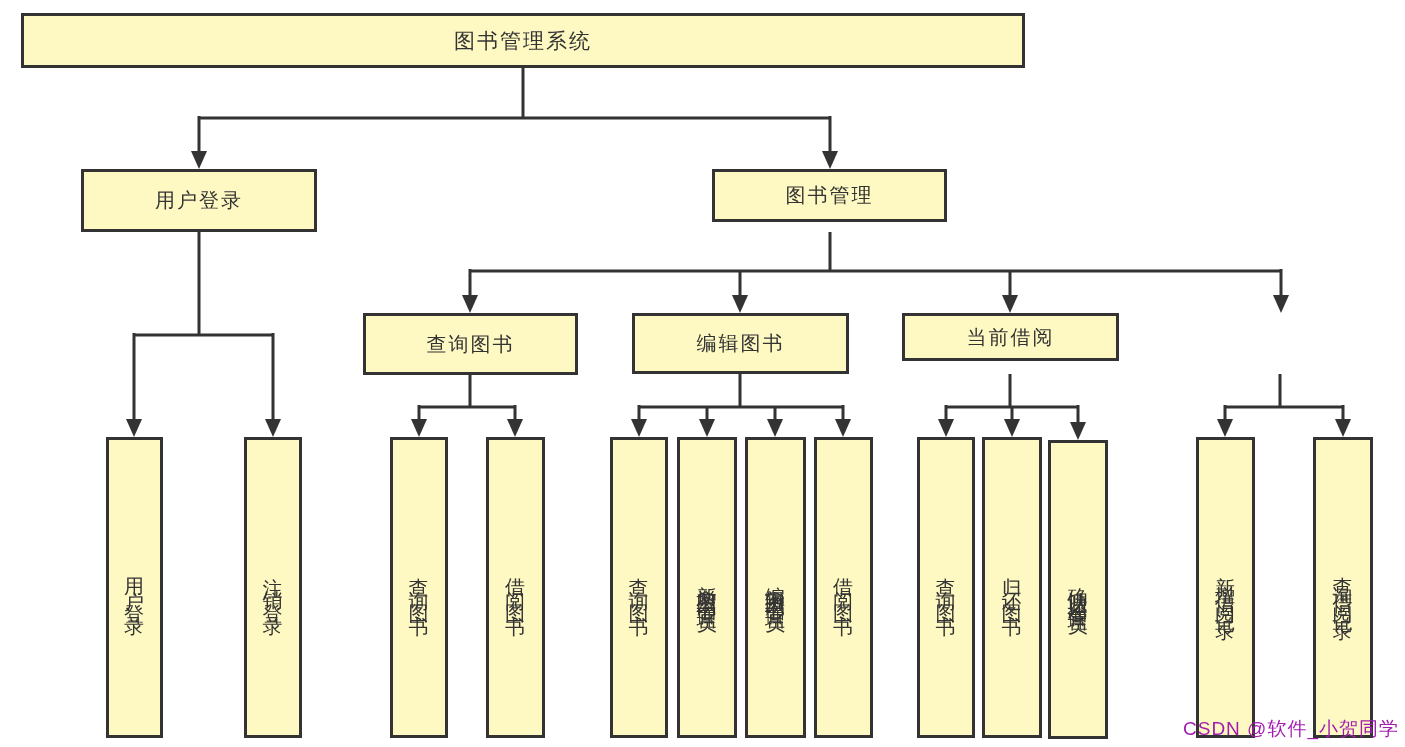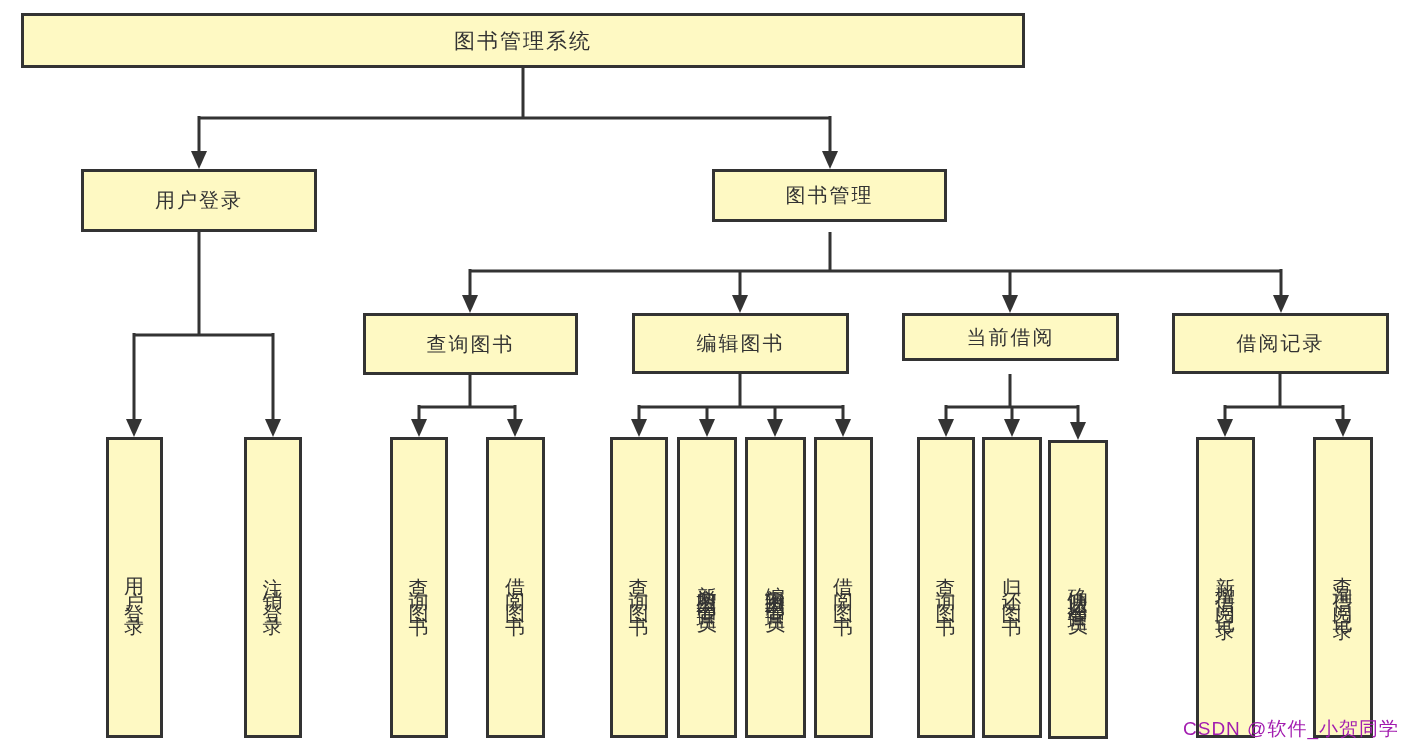--- a/index.html
+++ b/index.html
@@ -112,23 +112,20 @@
 
   <div class="node h" style="left:363px;top:313px;width:215px;height:62px">
     <span>查询图书</span>
   </div>
   <div class="node h" style="left:632px;top:313px;width:217px;height:61px">
     <span>编辑图书</span>
   </div>
   <div class="node h" style="left:902px;top:313px;width:217px;height:48px">
     <span>当前借阅</span>
   </div>
-  <div class="node h" style="left:1172px;top:313px;width:217px;height:61px">
-    <span>借阅记录</span>
-  </div>
 
   <div class="node v ls-lg" style="left:106px;top:437px;width:57px;height:301px">
     <span>用户登录</span>
   </div>
   <div class="node v ls-lg" style="left:244px;top:437px;width:58px;height:301px">
     <span>注销登录</span>
   </div>
 
   <div class="node v ls-lg" style="left:390px;top:437px;width:58px;height:301px">
     <span>查询图书</span>

